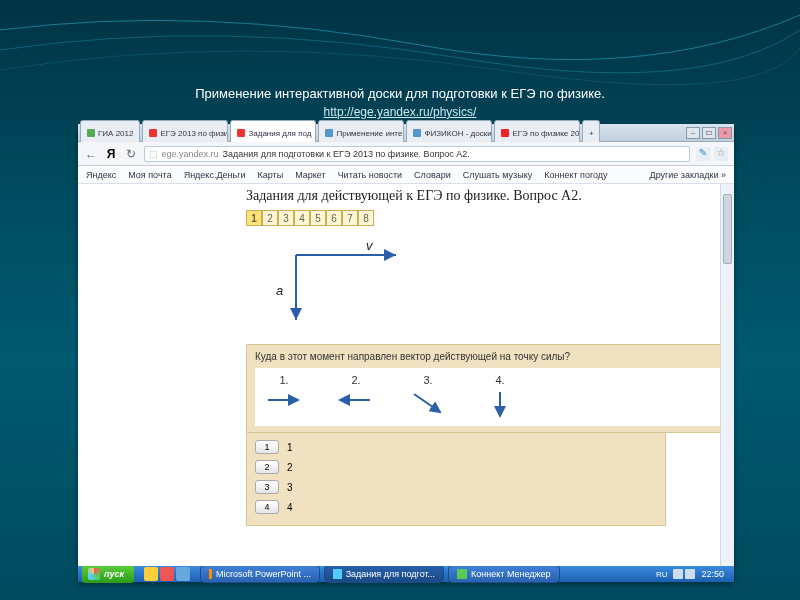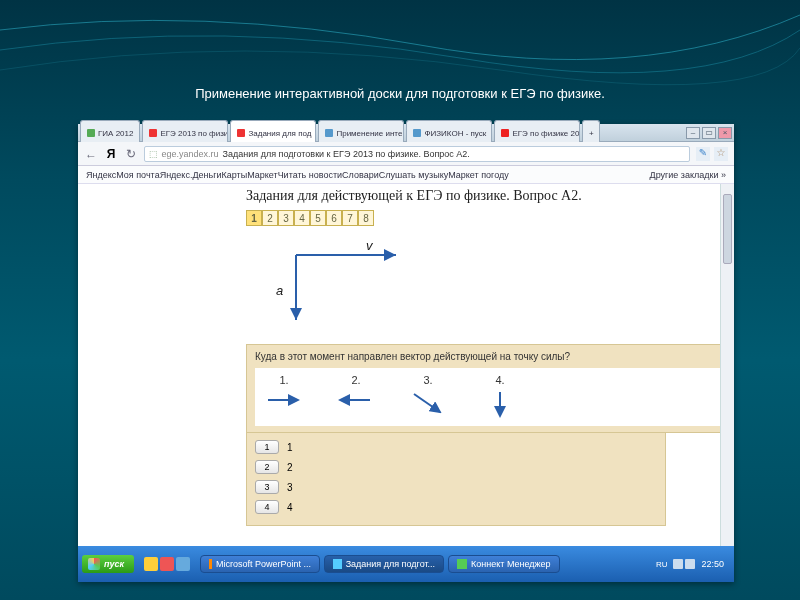--- a/index.html
+++ b/index.html
@@ -69,21 +69,21 @@
   .url-bar {
     flex:1; height:16px; background:#fff; border:1px solid #bcd;
     border-radius:2px; padding:0 4px; display:flex; align-items:center; gap:4px;
     font-size:9px; color:#333;
   }
   .url-domain { color:#888; }
   .nav-tail { display:flex; gap:4px;}
   .nav-tail .ico { width:14px; height:14px; background:#e6eef6;}
   
   .bookmarks {
-    height:18px; background:#fbfcfd; display:flex; align-items:center; padding:0 8px; 
+    height:18px; background:#fbfcfd; display:flex; align-items:center; padding:0 8px; gap:12px;
     font-size:9px; color:#334; border-bottom:1px solid #dde;
   }
   .bookmarks .right { margin-left:auto; color:#334;}
   
   .content {
     flex:1; background:#fff; overflow:hidden; position:relative; display:flex;
   }
   .page {
     margin: 0 auto; width: 520px; padding: 4px 0 0 100px;
   }
@@ -121,21 +121,21 @@
     width:24px; height:14px; background:linear-gradient(#fff,#e6e6e6);
     border:1px solid #aaa; border-radius:3px; font-size:9px; text-align:center; line-height:12px;
   }
   
   .scrollbar { position:absolute; right:0; top:0; bottom:0; width:14px;
     background:#eef1f5; border-left:1px solid #cdd;}
   .scroll-thumb { position:absolute; left:2px; right:2px; top:10px; height:70px;
     background:#cdd6e0; border:1px solid #aab; border-radius:2px;}
   
   .taskbar {
-    height:36px; background:linear-gradient(#3a8be0,#1b5fb0);
+    height:16px; background:linear-gradient(#3a8be0,#1b5fb0);
     display:flex; align-items:center; padding:0 4px; gap:4px;
     font-size:9px; color:#fff;
   }
   .start-btn {
     height:18px; padding:0 10px 0 6px;
     background:linear-gradient(#5bcf3e,#2b9b18);
     border-radius:3px; display:flex; align-items:center; gap:4px;
     font-style:italic; font-weight:bold;
   }
   .qlaunch { display:flex; gap:2px; padding:0 6px;}
@@ -160,20 +160,21 @@
 <body>
 
 <svg class="bg-waves" viewBox="0 0 800 120">
   <path d="M0,30 Q200,5 420,45 T800,15" stroke="#2aa8c0" stroke-width="1" fill="none" opacity="0.6"></path>
   <path d="M0,50 Q220,18 460,58 T800,30" stroke="#1a8ca4" stroke-width="1" fill="none" opacity="0.5"></path>
   <path d="M0,70 Q240,32 500,70 T800,48" stroke="#147085" stroke-width="1" fill="none" opacity="0.4"></path>
 </svg>
 
 <div class="slide-title">
   <span>Применение интерактивной доски для подготовки к ЕГЭ по физике.</span>
+  <div class="slide-link"> http://ege.yandex.ru/physics/</div>
 </div>
 
 <div class="browser-window">
 
   <div class="tabs-row">
     <div class="tab">
         <span class="tab-favicon tab-fav-g"></span>
         <span>ГИА 2012</span>
       </div>
     <div class="tab">
@@ -183,21 +184,21 @@
     <div class="tab active">
         <span class="tab-favicon tab-fav-y"></span>
         <span>Задания для под</span>
       </div>
     <div class="tab">
         <span class="tab-favicon tab-fav-b"></span>
         <span>Применение инте</span>
       </div>
     <div class="tab">
         <span class="tab-favicon tab-fav-b"></span>
-        <span>ФИЗИКОН - пуск</span>
+        <span>ФИЗИКОН - доски</span>
       </div>
     <div class="tab">
         <span class="tab-favicon tab-fav-k"></span>
         <span>ЕГЭ по физике 20</span>
       </div>
     <div class="tab" style="width:18px;justify-content:center;">+</div>
     <div class="win-ctrl">
       <div class="win-btn">–</div>
       <div class="win-btn">▭</div>
       <div class="win-btn win-close">×</div>
@@ -227,21 +228,21 @@
 
   <div class="bookmarks">
     <span>Яндекс</span>
     <span>Моя почта</span>
     <span>Яндекс.Деньги</span>
     <span>Карты</span>
     <span>Маркет</span>
     <span>Читать новости</span>
     <span>Словари</span>
     <span>Слушать музыку</span>
-    <span>Маркет погоду</span>
+    <span>Коннект погоду</span>
     <span class="right">Другие закладки »</span>
   </div>
 
   <div class="content">
     <div class="page">
       <div class="page-title">Задания для действующей к ЕГЭ по физике. Вопрос A2.</div>
       <div class="pager">
         <a>1</a>
         <a>2</a>
         <a>3</a>

